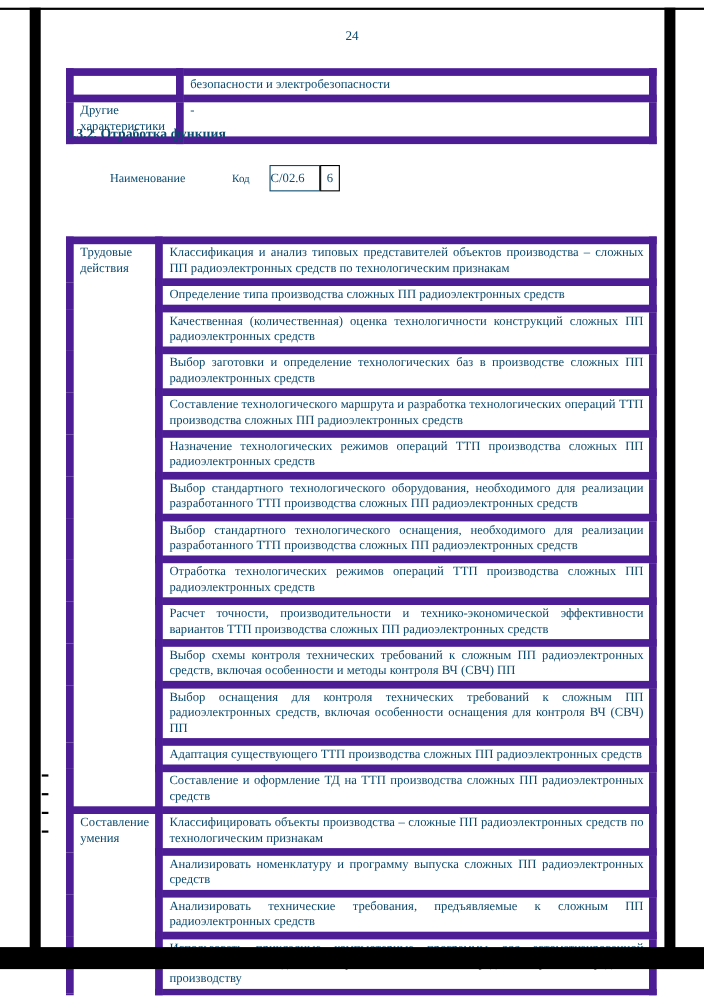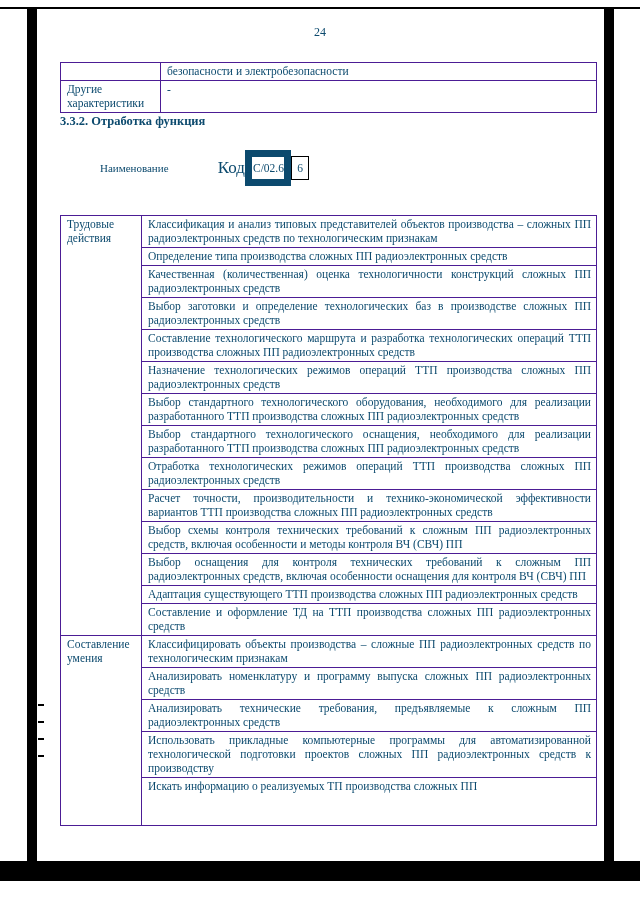--- a/index.html
+++ b/index.html
@@ -20,21 +20,21 @@
   .bar-right  { left: 604px; top: 7px; width: 10px;  height: 856px; }
   .bar-bottom { left: 0;  top: 861px;  width: 640px; height: 20px; }
   .tick { position: absolute; left: 38px; width: 6px; height: 2px; background: #000; z-index: 11; }
 
   .page-number {
     position: absolute; top: 25px; left: 0; width: 640px;
     text-align: center; font-size: 12px;
   }
 
   table { border-collapse: collapse; table-layout: fixed; }
-  td { border: 1px solid #4c1d95; vertical-align: top; }
+  td { border: 7px solid #4c1d95; vertical-align: top; }
 
   
   .prev-table-wrap { position: absolute; top: 62px; left: 60px; width: 537px; }
   .prev-table { width: 537px; }
   .prev-table td { font-size: 11.5px; line-height: 14px; padding: 1px 5px 2px 6px; }
   .prev-table .label-col { width: 100px; }
 
   .section-heading {
     position: absolute; top: 114px; left: 60px;
     font-size: 12.5px; font-weight: bold;
@@ -44,23 +44,23 @@
   .func-header {
     position: absolute; top: 150px; left: 60px; width: 540px;
     display: flex; align-items: center;
   }
   .fh-name-label { width: 93px; font-size: 11px; margin-left: 40px; }
   .fh-name-box {
     width: 240px; border: 1px solid #000;
     padding: 3px 6px; font-size: 11.5px; line-height: 15px;
   }
   .fh-name-inner { width: 152px; }
-  .fh-code-label { width: 52px; text-align: right; font-size: 17px; }
+  .fh-code-label { width: 52px; text-align: center; font-size: 10px; }
   .fh-code-box {
-    width: 46px; border: 7px solid #0c4a6e; text-align: right;
+    width: 46px; border: 1px solid #0c4a6e; text-align: left;
     font-size: 11.5px; padding: 5px 0;
   }
   .fh-level-label {
     width: 90px; text-align: center; font-size: 10.5px;
     line-height: 12.5px; padding: 0 8px;
   }
   .fh-level-box {
     width: 18px; border: 1px solid #000; text-align: center;
     font-size: 11.5px; padding: 5px 0;
   }

